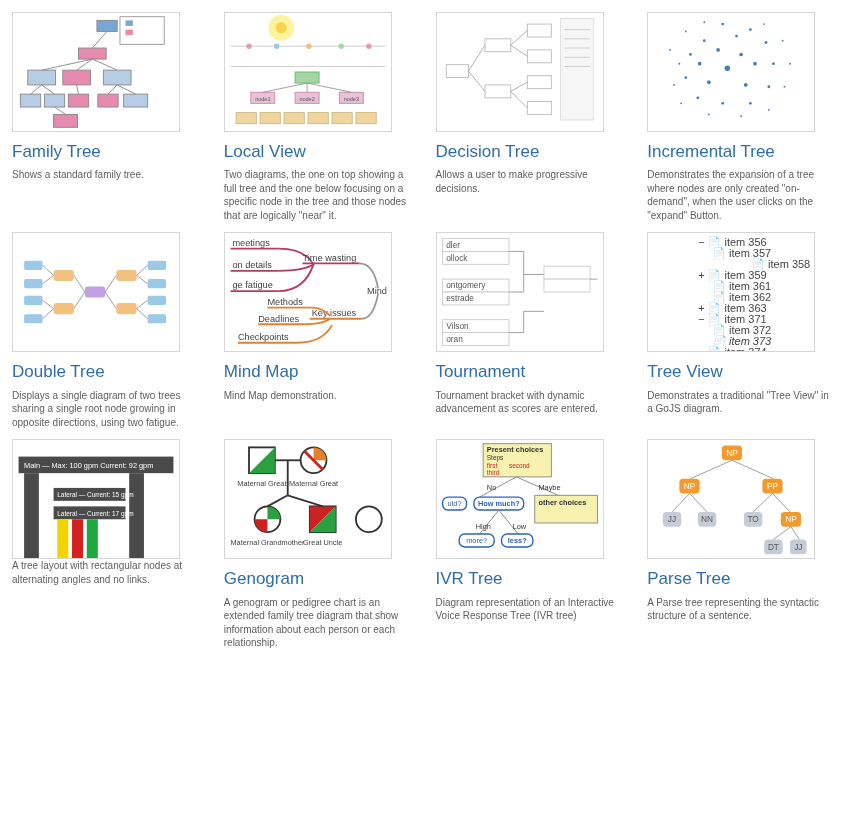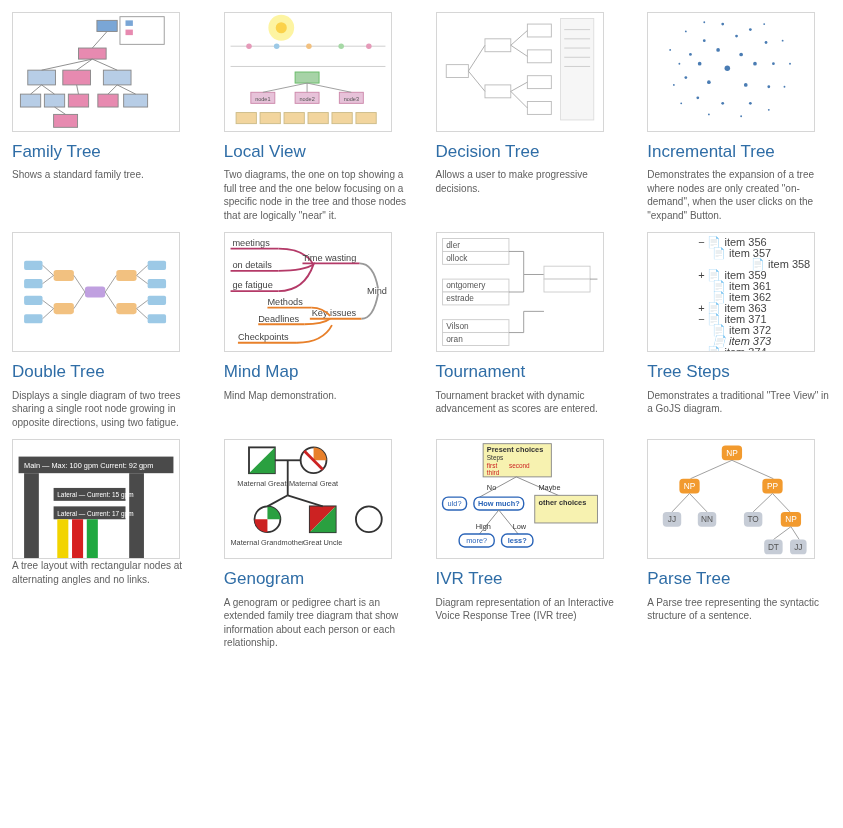--- a/index.html
+++ b/index.html
@@ -299,21 +299,21 @@
         <div>+ 📄 <span>item 363</span></div>
         <div>− 📄 <span>item 371</span></div>
         <div style="padding-left:14px;">📄 <span>item 372</span></div>
         <div style="padding-left:14px;font-style:italic;">📄 <span>item 373</span></div>
         <div>− 📄 <span>item 374</span></div>
         <div style="padding-left:14px;">📄 <span>item 375</span></div>
         <div style="padding-left:14px;">📄 <span>item 376</span></div>
         <div>📄 <span>item 377</span></div>
       </div>
     </div>
-    <div class="title">Tree Steps</div>
+    <div class="title">Tree View</div>
     <div class="desc">Demonstrates a traditional "Tree View" in a GoJS diagram.</div>
   </div>
 
   <div class="card">
     <div class="thumb">
       <svg viewBox="0 0 168 128">
         <rect x="0" y="0" width="168" height="128" fill="#fff"></rect>
         <rect x="0" y="18" width="168" height="18" fill="#4a4a4a"></rect>
         <text x="6" y="30" font-size="8" fill="#fff">Main — Max: 100 gpm  Current: 92 gpm</text>
         <rect x="6" y="36" width="16" height="92" fill="#4a4a4a"></rect>

